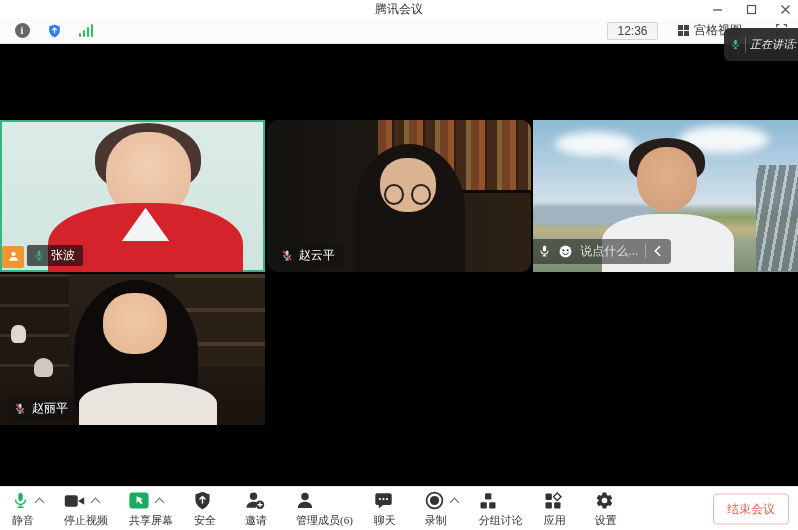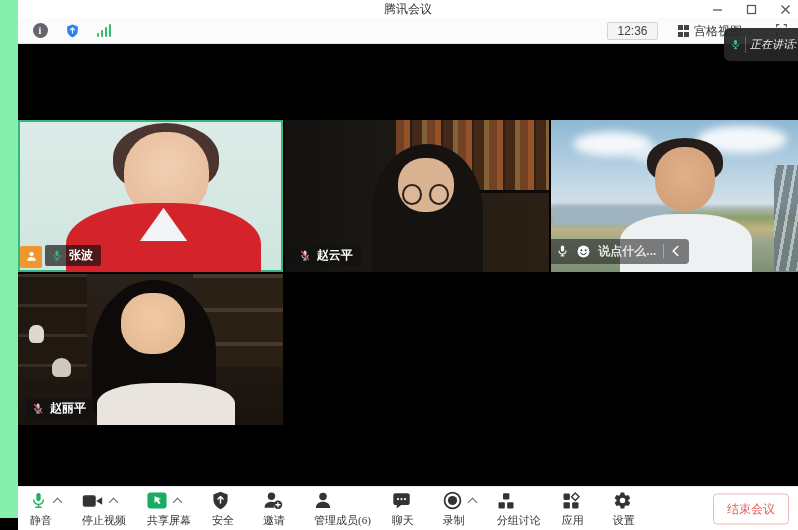--- a/index.html
+++ b/index.html
@@ -1,18 +1,18 @@
 <!DOCTYPE html>
 <html><head>
 <meta charset="utf-8">
 <style>
   * { margin:0; padding:0; box-sizing:border-box; }
   html,body { width:798px; height:530px; overflow:hidden; background:#000;
     font-family:"Liberation Sans","DejaVu Sans",sans-serif; }
-  .app { position:relative; width:798px; height:518px; background:#86efac;padding-left:18px; }
+  .app { position:relative; width:798px; height:518px; background:#6d28d9; }
 
   
   .titlebar { position:relative; height:18px; background:#ffffff; display:flex;
     align-items:center; justify-content:center; }
   .titlebar .title { font-size:12px; color:#333; }
   .win-controls { position:absolute; right:6px; top:0; height:18px; display:flex;
     align-items:center; gap:20px; }
   .win-btn { width:14px; height:14px; display:flex; align-items:center; justify-content:center;
     cursor:pointer; }
   .win-btn svg { display:block; }
@@ -20,37 +20,37 @@
   
   .topbar { position:relative; height:26px; background:#fbfbfb; border-bottom:1px solid #e3e3e3;
     display:flex; align-items:center; justify-content:space-between; padding:0 10px; }
   .topbar-left { display:flex; align-items:center; gap:16px; padding-left:4px; }
   .tb-ic { width:16px; height:16px; display:flex; align-items:center; justify-content:center; }
   .info-circle { width:15px; height:15px; border-radius:50%; background:#63676b; color:#fff;
     font-size:10px; font-weight:bold; display:flex; align-items:center; justify-content:center;
     font-family:"Liberation Serif","DejaVu Serif",serif; }
   .sigbars { display:flex; align-items:flex-end; gap:1.5px; height:13px; }
   .sigbars i { display:block; width:2.5px; background:#2fbd67; border-radius:1px; }
-  .topbar-right { display:flex; align-items:flex-end; gap:20px; }
+  .topbar-right { display:flex; align-items:center; gap:20px; }
   .time-box { border:1px solid #d4d4d4; background:#f5f5f5; border-radius:2px;
     font-size:12px; color:#444; padding:1px 9px; }
   .view-btn { display:flex; align-items:center; gap:5px; cursor:pointer; }
   .grid-ic { display:grid; grid-template-columns:5px 5px; grid-template-rows:5px 5px; gap:1.5px; }
   .grid-ic i { background:#444; display:block; }
   .view-label { font-size:12px; color:#333; }
   .chev-down { width:6px; height:6px; border-right:1.5px solid #555; border-bottom:1.5px solid #555;
     transform:rotate(45deg); margin-top:-3px; }
   .fs-ic { margin-left:2px; }
 
   
   .stage { position:relative; height:442px; background:#000; overflow:hidden; }
   .video-grid { position:absolute; top:76px; left:0; width:798px; height:305px;
     display:grid; grid-template-columns:1fr 1fr 1fr; grid-template-rows:1fr 1fr;
     gap:2px; background:#000; }
-  .tile { position:relative; overflow:hidden; background:#232528; cursor:pointer;font-weight:bold; }
+  .tile { position:relative; overflow:hidden; background:#232528; cursor:pointer; }
   .tile.active { outline:2px solid #35b580; outline-offset:-2px; }
 
   .ab { position:absolute; }
 
   
   .t1 { background:linear-gradient(180deg,#dcebe7 0%,#d6e8e3 55%,#cfe4de 100%); }
   .t1 .hair  { left:36%; top:2%;  width:40%; height:46%; border-radius:50% 50% 42% 42%; background:#4a3530; }
   .t1 .face  { left:40%; top:8%;  width:32%; height:56%; border-radius:46%;
                background:radial-gradient(circle at 50% 40%,#f2cfb2,#e3b797); }
   .t1 .body  { left:18%; top:55%; width:74%; height:60%; border-radius:45% 45% 0 0; background:#d4232b; }
@@ -62,21 +62,21 @@
   .t2 .strip { left:26%; top:0; width:47%; height:100%;
     background:linear-gradient(180deg,#ced7db 0%,#bcc7cc 14%,#828e94 24%,#565e62 36%,#3b4144 52%,#313639 100%); }
   .t2 .frame { left:47%; top:0; width:3%; height:22%; background:#8d979c; }
   .t2 .hair  { left:37%; top:14%; width:27%; height:28%; border-radius:50% 50% 40% 40%; background:#9c5a33; }
   .t2 .mface { left:41%; top:24%; width:19%; height:22%; border-radius:34% 34% 46% 46%;
                background:linear-gradient(180deg,#e8c9ab 0 35%,#e6ecef 35%); }
   .t2 .sweater { left:29%; top:45%; width:42%; height:58%; border-radius:42% 42% 0 0;
     background:repeating-linear-gradient(180deg,#2e6b4c 0 7px,#ece8e0 7px 10px,#b23a3f 10px 17px,#ece8e0 17px 20px); }
 
   
-  .t3 { background:linear-gradient(90deg,#141210 0%,#1a1714 35%,#241c14 60%,#2c2015 100%); }
+  .t3 { background:linear-gradient(90deg,#141210 0%,#1a1714 35%,#241c14 60%,#2c2015 100%);border-radius:10px; }
   .t3 .books { right:0; top:0; width:58%; height:46%; opacity:.9;
     background:repeating-linear-gradient(90deg,#7c4526 0 8px,#a0582c 8px 14px,#45281736 14px 16px,#472a18 16px 26px,#8a6a3a 26px 31px); }
   .t3 .shelfline { right:0; top:46%; width:58%; height:3px; background:#0d0b09; }
   .t3 .hair { left:33%; top:16%; width:42%; height:88%; border-radius:50% 50% 0 0; background:#161210; }
   .t3 .face { left:43%; top:25%; width:21%; height:36%; border-radius:46%; background:#dab392; }
   .t3 .gl { top:42%; width:7.5%; height:14%; border:2px solid #2a221c; border-radius:50%; background:rgba(255,255,255,.06); }
   .t3 .gl1 { left:44.5%; } .t3 .gl2 { left:54.5%; }
 
   
   .t4 { background:linear-gradient(180deg,#8fb8d4 0%,#a9c9de 22%,#c3d8e6 42%,#d3dfe7 55%,#aebbb4 58%,#8aa06b 64%,#c0b383 72%,#9aa68e 80%,#7d8f74 100%); }

